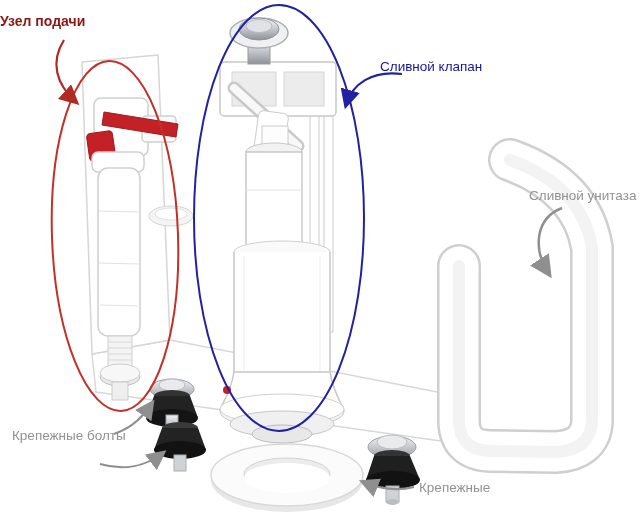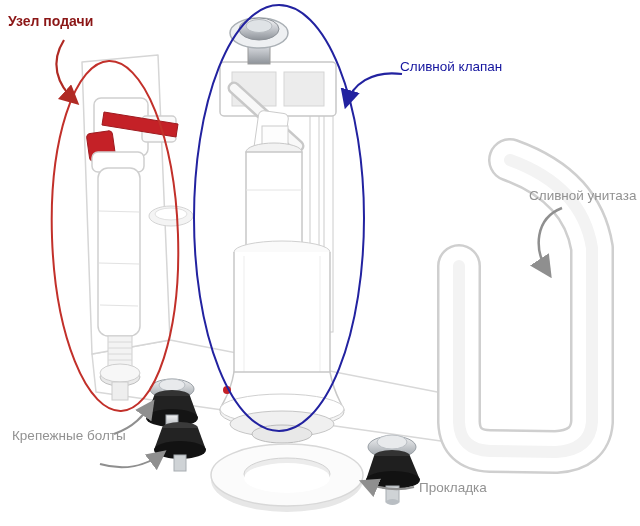--- a/index.html
+++ b/index.html
@@ -5,22 +5,22 @@
   html,body{margin:0;padding:0;background:#fff;}
   .stage{
     position:relative;
     width:640px;height:526px;
     background:#ffffff;
     overflow:hidden;
     font-family:"Liberation Sans","DejaVu Sans",sans-serif;
   }
   .stage svg{position:absolute;left:0;top:0;}
   .lbl{position:absolute;white-space:nowrap;line-height:17px;}
-  .lbl-supply{left:8px;top:13px;font-size:14px;font-weight:bold;color:#8b1616;}
-  .lbl-flush{left:400px;top:58px;font-size:13.5px;color:#14149e;text-align:right;}
+  .lbl-supply{left:0;top:13px;font-size:14px;font-weight:bold;color:#8b1616;}
+  .lbl-flush{left:380px;top:58px;font-size:13.5px;color:#14149e;text-align:right;}
   .lbl-body{left:529px;top:187px;font-size:13.5px;color:#929292;}
   .lbl-bolts{left:12px;top:427px;font-size:13.5px;color:#929292;width:128px;text-align:left;white-space:normal;}
   .lbl-bolts span{display:block;}
   .lbl-gasket{left:419px;top:479px;font-size:13.5px;color:#929292;}
 </style>
 </head>
 <body>
 
 <div class="stage">
 
@@ -155,15 +155,15 @@
   <path d="M 100 464 C 124 471 146 466 163 453" fill="none" stroke="#8f8f8f" stroke-width="2.2" marker-end="url(#ah-gray)"></path>
   <path d="M 414 487 C 398 491 380 489 363 482" fill="none" stroke="#8f8f8f" stroke-width="2.2" marker-end="url(#ah-gray)"></path>
 </svg>
 
   <div class="lbl lbl-supply">Узел подачи</div>
   <div class="lbl lbl-flush">Сливной клапан</div>
   <div class="lbl lbl-body">Сливной унитаза</div>
   <div class="lbl lbl-bolts">
     <span>Крепежные болты</span>
   </div>
-  <div class="lbl lbl-gasket">Прокладка</div>
+  <div class="lbl lbl-gasket">Крепежные</div>
 
 </div>
 
 </body></html>

